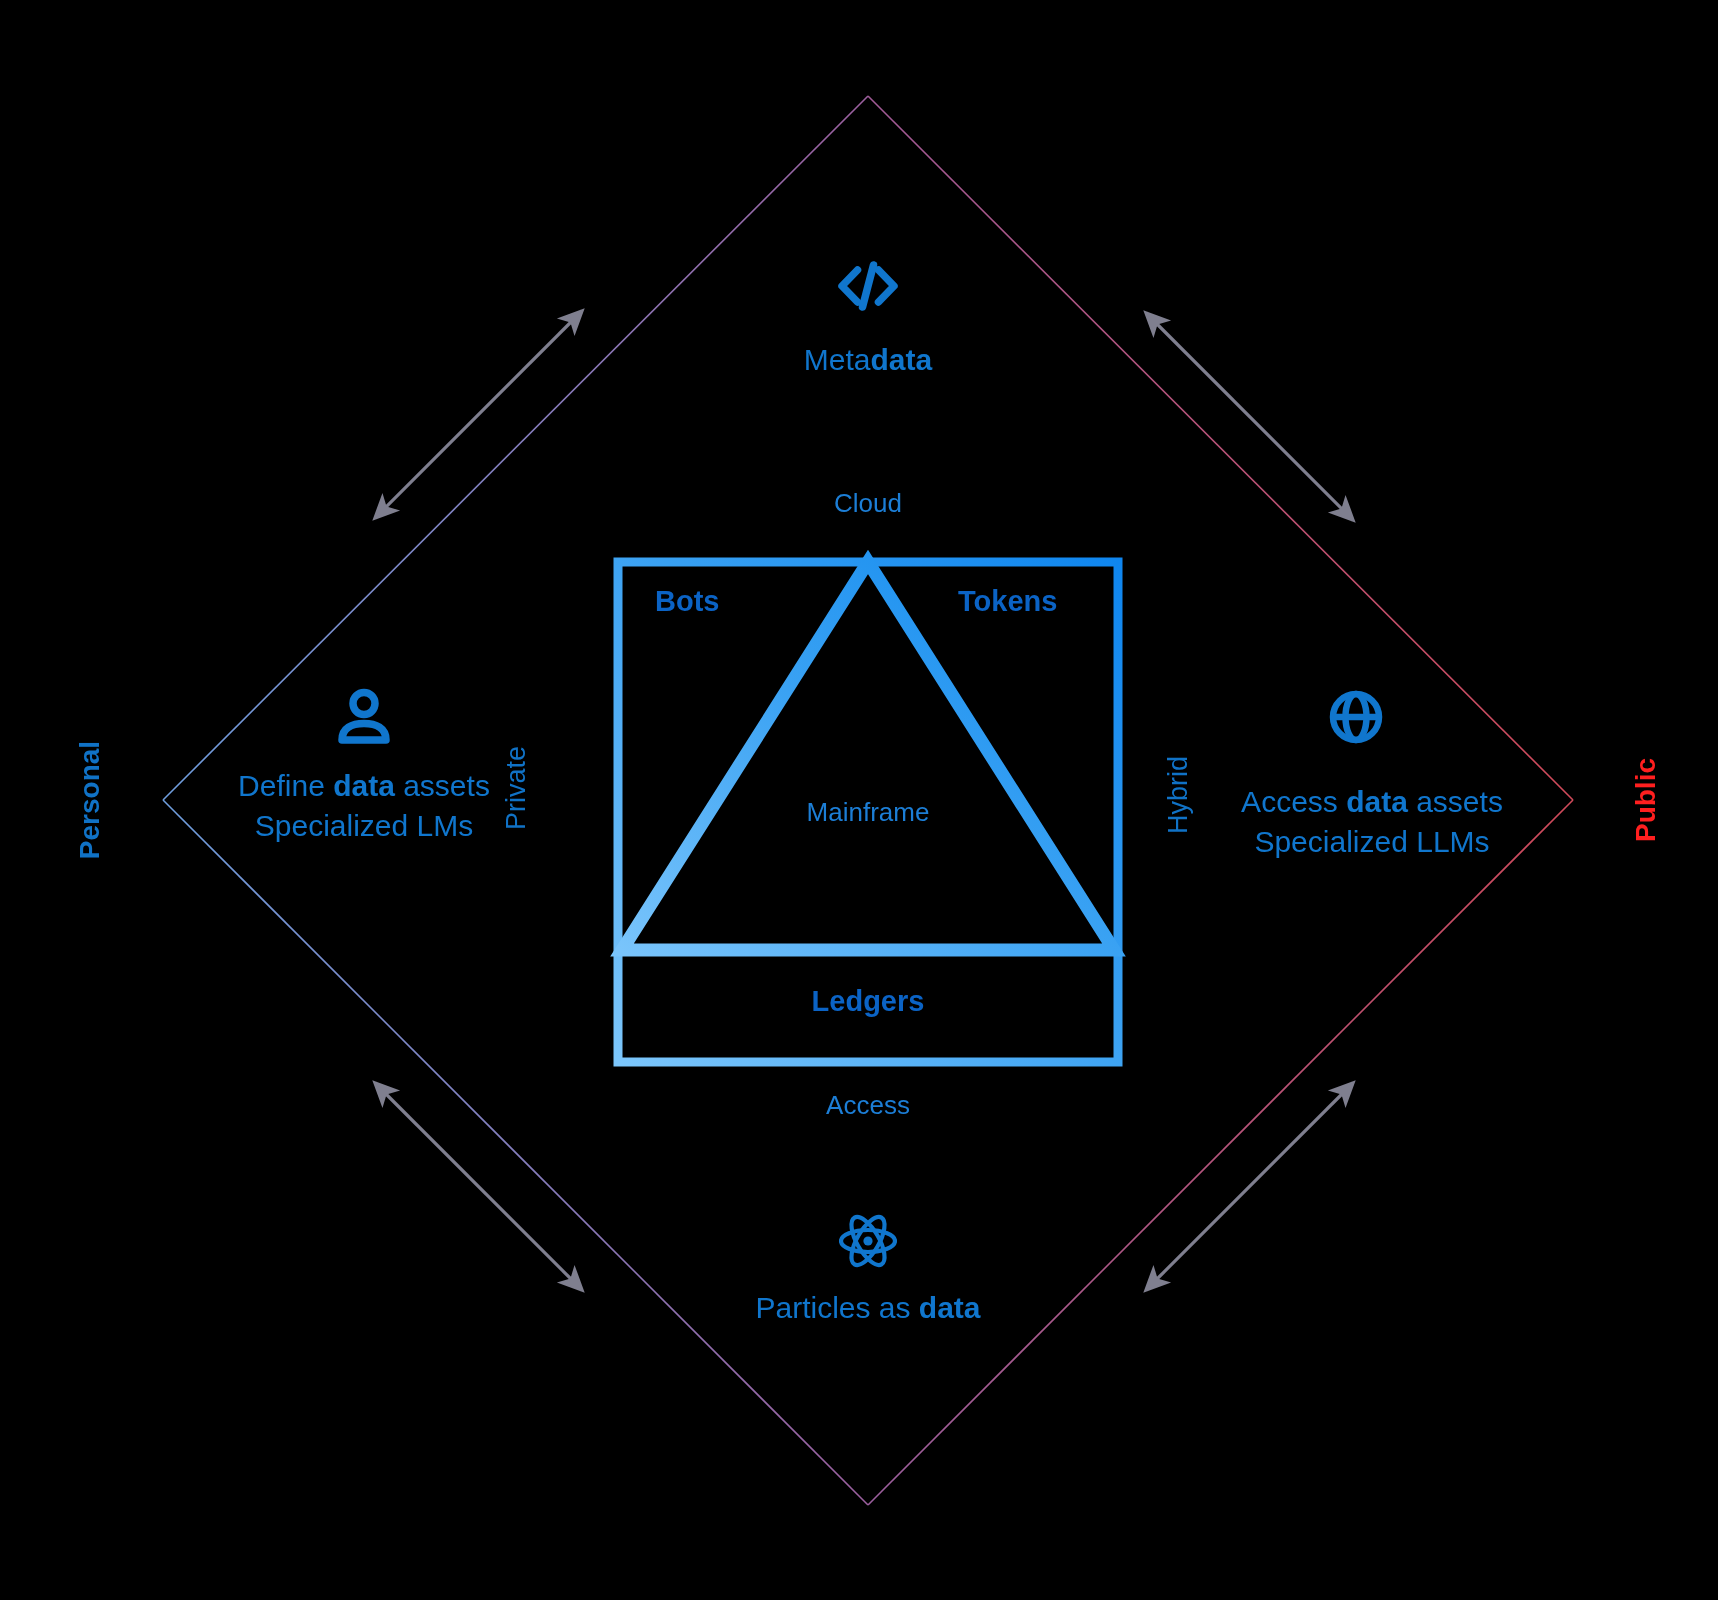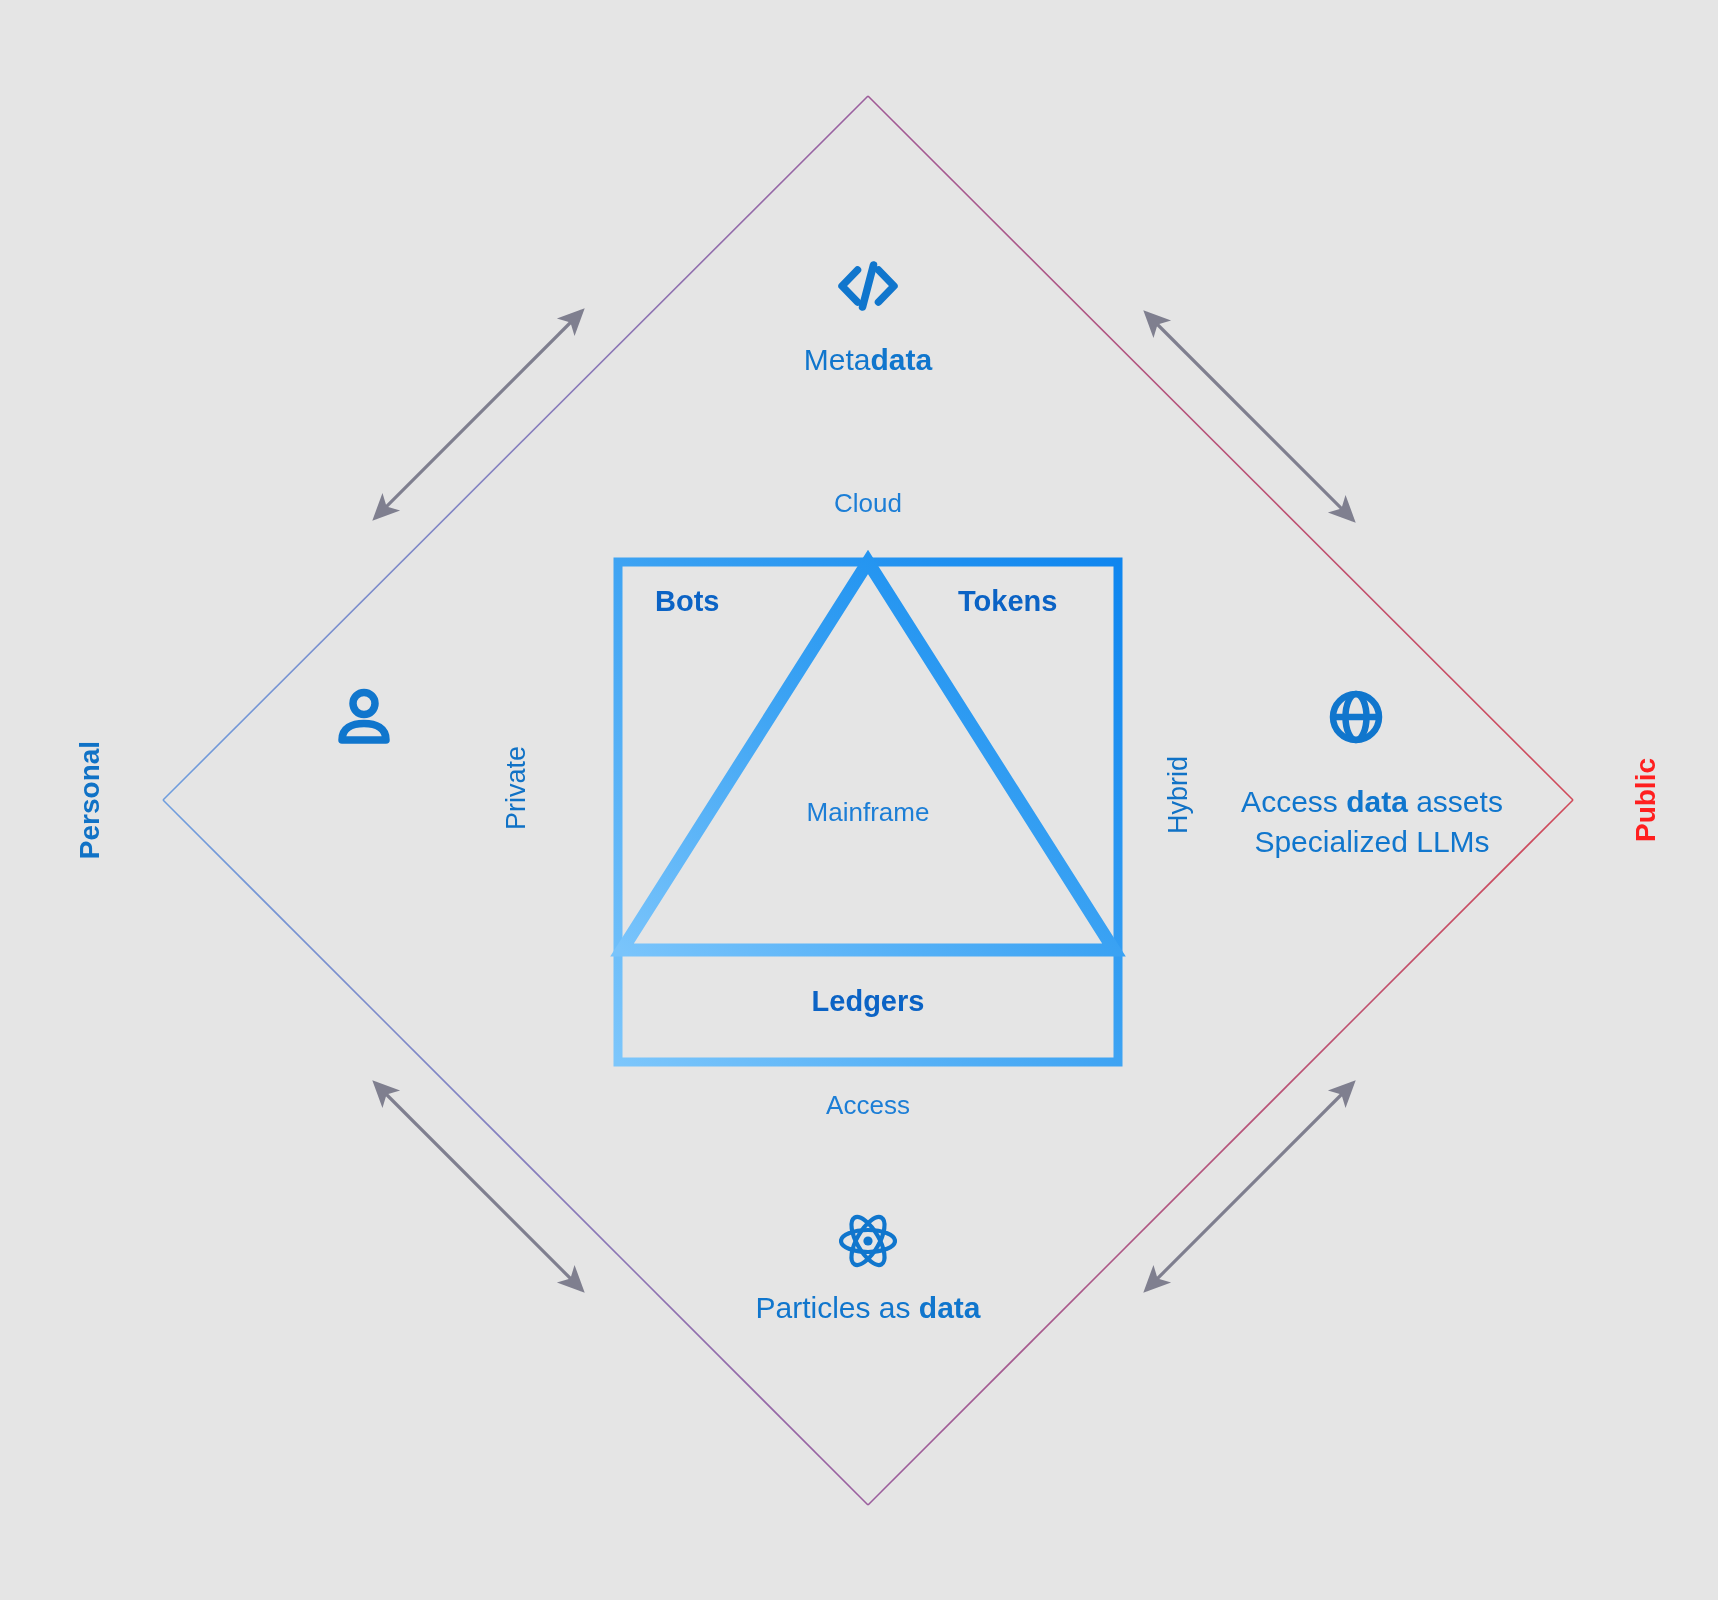--- a/index.html
+++ b/index.html
@@ -1,17 +1,17 @@
 <!DOCTYPE html>
 <html><head>
 <meta charset="utf-8">
 <style>
   html,body{margin:0;padding:0;background:#ffffff;}
   body{font-family:"Liberation Sans","DejaVu Sans",sans-serif;}
-  #stage{position:relative;width:1718px;height:1600px;background:#e5e5e5;overflow:hidden;}
+  #stage{position:relative;width:1718px;height:1600px;background:#000000;overflow:hidden;}
   svg.layer{position:absolute;left:0;top:0;width:1718px;height:1600px;}
 
   .lbl{position:absolute;color:#1072c6;}
   .ctr{transform:translateX(-50%);text-align:center;}
 
   .node-cap{font-size:30px;line-height:40px;color:#1076cd;white-space:nowrap;}
   .node-cap b{font-weight:bold;}
 
   .plain{font-size:26px;color:#1c7ed6;white-space:nowrap;}
   .bold-blue{font-size:29px;font-weight:bold;color:#0b63c5;white-space:nowrap;text-align:right;}
@@ -138,20 +138,24 @@
         <ellipse cx="29" cy="29" rx="27" ry="11" transform="rotate(120 29 29)"></ellipse>
       </g>
       <circle cx="29" cy="29" r="4.6" fill="#1076cd"></circle>
     </svg>
   </div>
 
   <div class="lbl ctr node-cap" style="left:868px;top:340px;">
     <span>Meta</span><b>data</b>
   </div>
 
+  <div class="lbl ctr node-cap" style="left:364px;top:766px;">
+    <div><span>Define </span><b>data</b><span> assets</span></div>
+    <div>Specialized LMs</div>
+  </div>
 
   <div class="lbl ctr node-cap" style="left:1372px;top:766px;margin-top:16px;">
     <div><span>Access </span><b>data</b><span> assets</span></div>
     <div>Specialized LLMs</div>
   </div>
 
   <div class="lbl ctr node-cap" style="left:868px;top:1288px;">
     <span>Particles as </span><b>data</b>
   </div>
 

